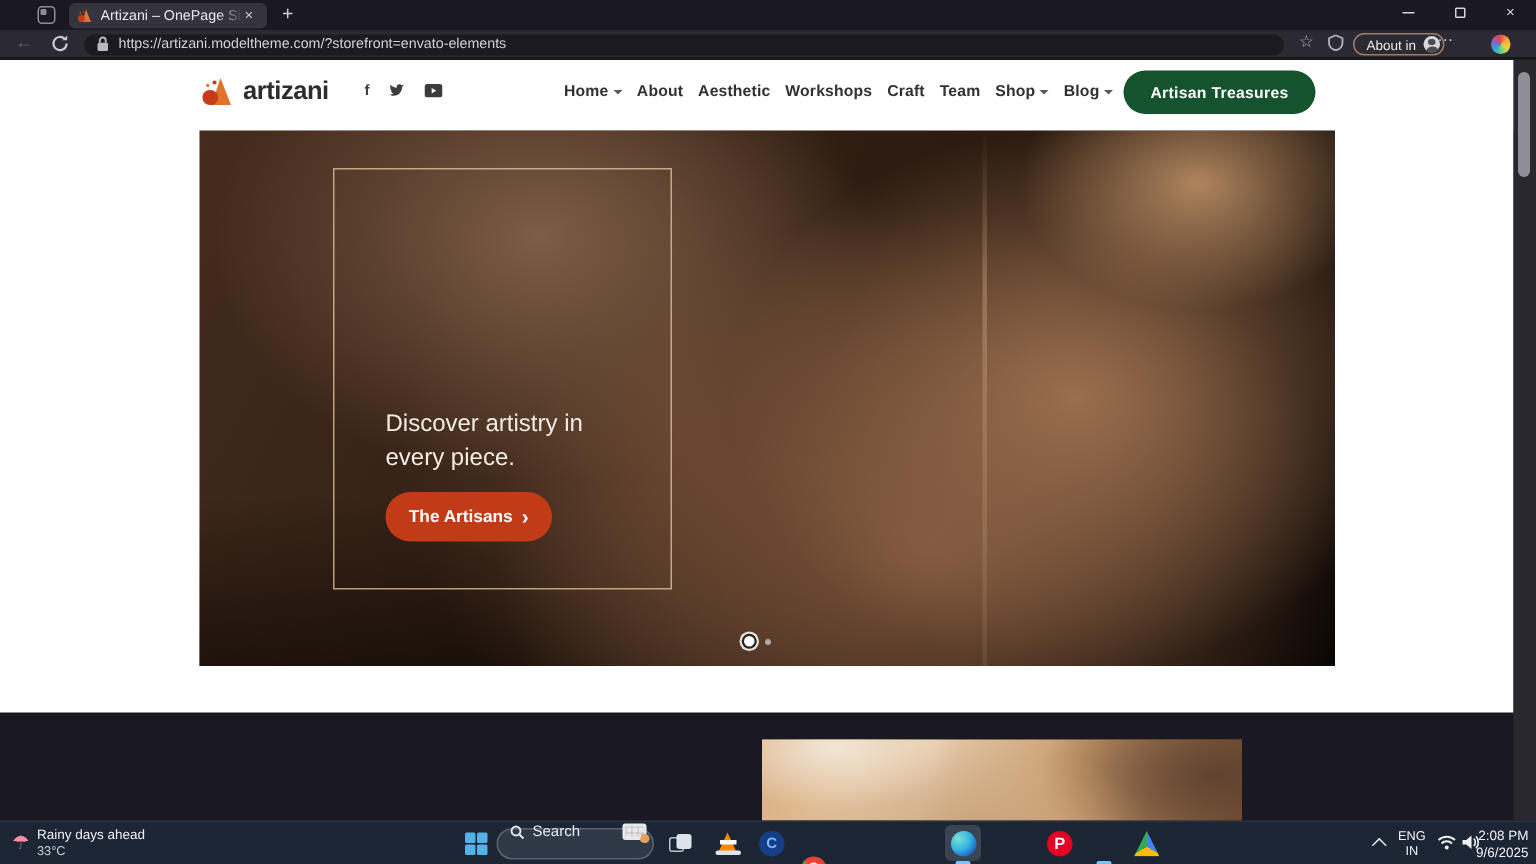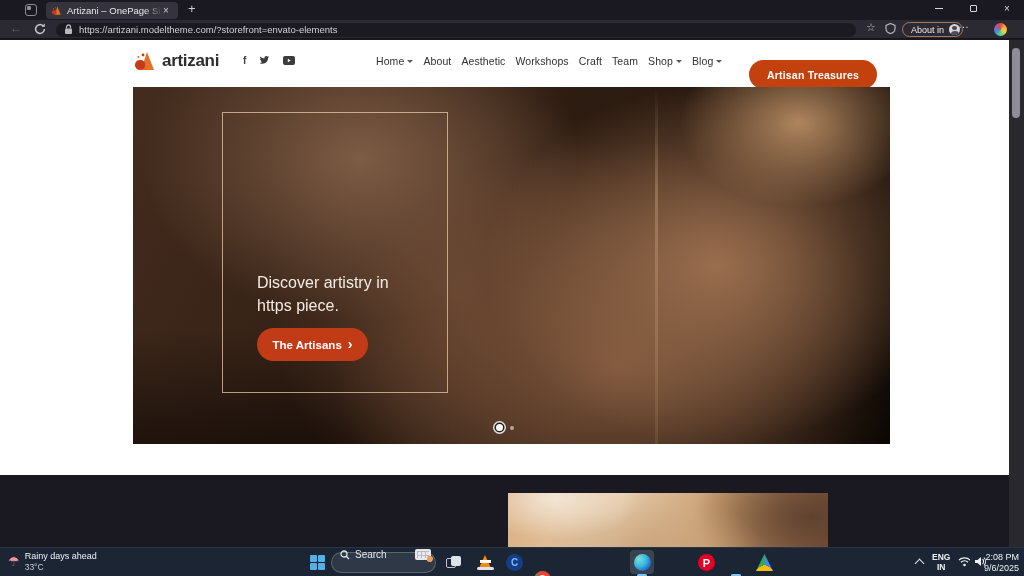--- a/index.html
+++ b/index.html
@@ -41,23 +41,23 @@
   .page { position:absolute; left:0; top:40px; width:1009px; height:435px; background:#ffffff; }
   .scrolltrack { position:absolute; left:1009px; top:40px; width:15px; height:507px; background:#29282f; }
   .scrollthumb { position:absolute; left:3px; top:8px; width:8px; height:70px; background:#8f8d96; border-radius:4px; }
 
   .sitehdr { position:absolute; left:0; top:0; width:1009px; height:47px; background:#fff; }
   .logo { position:absolute; left:133px; top:9px; display:flex; align-items:center; }
   .logo .txt { font-size:17px; font-weight:bold; color:#2d2d2d; letter-spacing:-0.3px; margin-left:5px; }
   .social { position:absolute; left:243px; top:15px; display:flex; gap:13px; align-items:center; }
   .soc { color:#3f3f3f; font-size:10px; font-weight:bold; }
   .mainnav { position:absolute; left:376px; top:15px; display:flex; gap:10px; align-items:center; }
-  .navitem { font-size:10.5px; font-weight:normal; color:#313131; display:flex; align-items:center; letter-spacing:0.1px; }
+  .navitem { font-size:10.5px; font-weight:bold; color:#313131; display:flex; align-items:center; letter-spacing:0.1px; }
   .chevdn { display:inline-block; width:0; height:0; border-left:3px solid transparent; border-right:3px solid transparent; border-top:3.5px solid #5a5a5a; margin-left:3px; }
-  .hdrcta { position:absolute; left:749px; top:20px; width:128px; height:29px; border-radius:15px; background:#c2410c; color:#fff;
+  .hdrcta { position:absolute; left:749px; top:7px; width:128px; height:29px; border-radius:15px; background:#14532d; color:#fff;
             font-size:10.5px; font-weight:bold; display:flex; align-items:center; justify-content:center; letter-spacing:0.2px; }
 
   
   .hero { position:absolute; left:133px; top:47px; width:757px; height:357px; overflow:hidden;
     background:
       radial-gradient(170px 120px at 88% 10%, rgba(196,150,106,.85), rgba(196,150,106,0) 70%),
       radial-gradient(320px 250px at 77% 50%, #9a6e4e, rgba(122,82,56,0) 72%),
       radial-gradient(380px 300px at 64% 78%, #7c543a, rgba(90,60,40,0) 75%),
       radial-gradient(280px 210px at 30% 20%, #7e5c45, rgba(70,48,34,0) 78%),
       radial-gradient(240px 270px at 43% 58%, #5e3f2c, rgba(60,40,28,0) 80%),
@@ -114,21 +114,21 @@
   .chrome::before { content:""; position:absolute; left:4px; top:4px; width:9px; height:9px; border-radius:50%; background:#fff; }
   .chrome::after { content:""; position:absolute; left:5.5px; top:5.5px; width:6px; height:6px; border-radius:50%; background:#4285f4; }
   .edgewrap { position:absolute; left:630px; top:2px; width:24px; height:24px; background:rgba(255,255,255,.14); border-radius:4px; display:flex; align-items:center; justify-content:center; }
   .edge { width:17px; height:17px; border-radius:50%; background:radial-gradient(circle at 30% 30%, #7de2d1, #35b6e0 45%, #1b5cc4 80%, #123f8f); }
   .pinterest { border-radius:50%; background:#e60023; color:#fff; font-size:11px; font-weight:bold; display:flex; align-items:center; justify-content:center; }
   .drive { clip-path:polygon(50% 0, 100% 100%, 0 100%);
       background:conic-gradient(from 0deg at 50% 62%, #4285f4 0 120deg, #fbbc05 0 240deg, #34a853 0 360deg); }
   .underbar { position:absolute; top:26px; width:10px; height:2.5px; border-radius:2px; background:#7cc4ff; }
   .tray { position:absolute; right:0; top:0; height:29px; }
   .trayup { position:absolute; left:-108px; top:12px; width:7px; height:7px; border-left:1.5px solid #dfe5ec; border-top:1.5px solid #dfe5ec; transform:rotate(45deg); }
-  .lang { position:absolute; left:-92px; top:4px; text-align:center; font-size:8.5px; line-height:10px; color:#eef2f6; font-weight:bold; }
+  .lang { position:absolute; left:-92px; top:4px; text-align:center; font-size:8.5px; line-height:10px; color:#eef2f6; font-weight:normal; }
   .wifi { position:absolute; left:-66px; top:8px; }
   .vol { position:absolute; left:-50px; top:8px; }
   .clock { position:absolute; right:5px; top:4px; text-align:right; font-size:9px; line-height:11px; color:#eef2f6; }
 
   svg { display:block; }
 </style>
 </head>
 <body>
 
 <div class="screen">
@@ -246,21 +246,21 @@
             <i class="chevdn"></i>
           </span>
       </div>
       <div class="hdrcta">Artisan Treasures</div>
     </div>
 
     <div class="hero">
       <div class="heroframe"></div>
       <div class="herosub">
         <div>Discover artistry in</div>
-        <div>https piece.</div>
+        <div>every piece.</div>
       </div>
       <div class="herocta">
         <span>The Artisans</span>
         <span class="chv">›</span>
       </div>
       <div class="dots">
         <span class="dot-active"></span>
         <span class="dot"></span>
       </div>
     </div>

